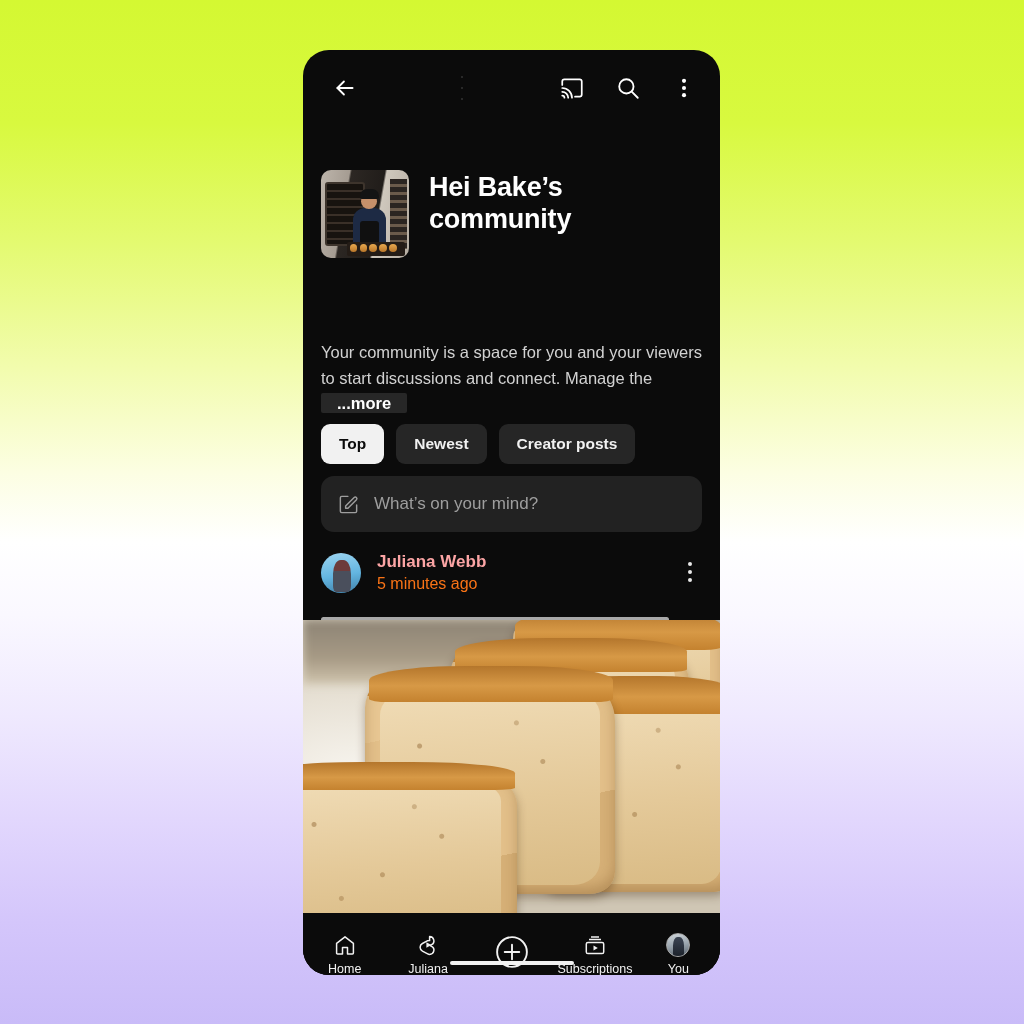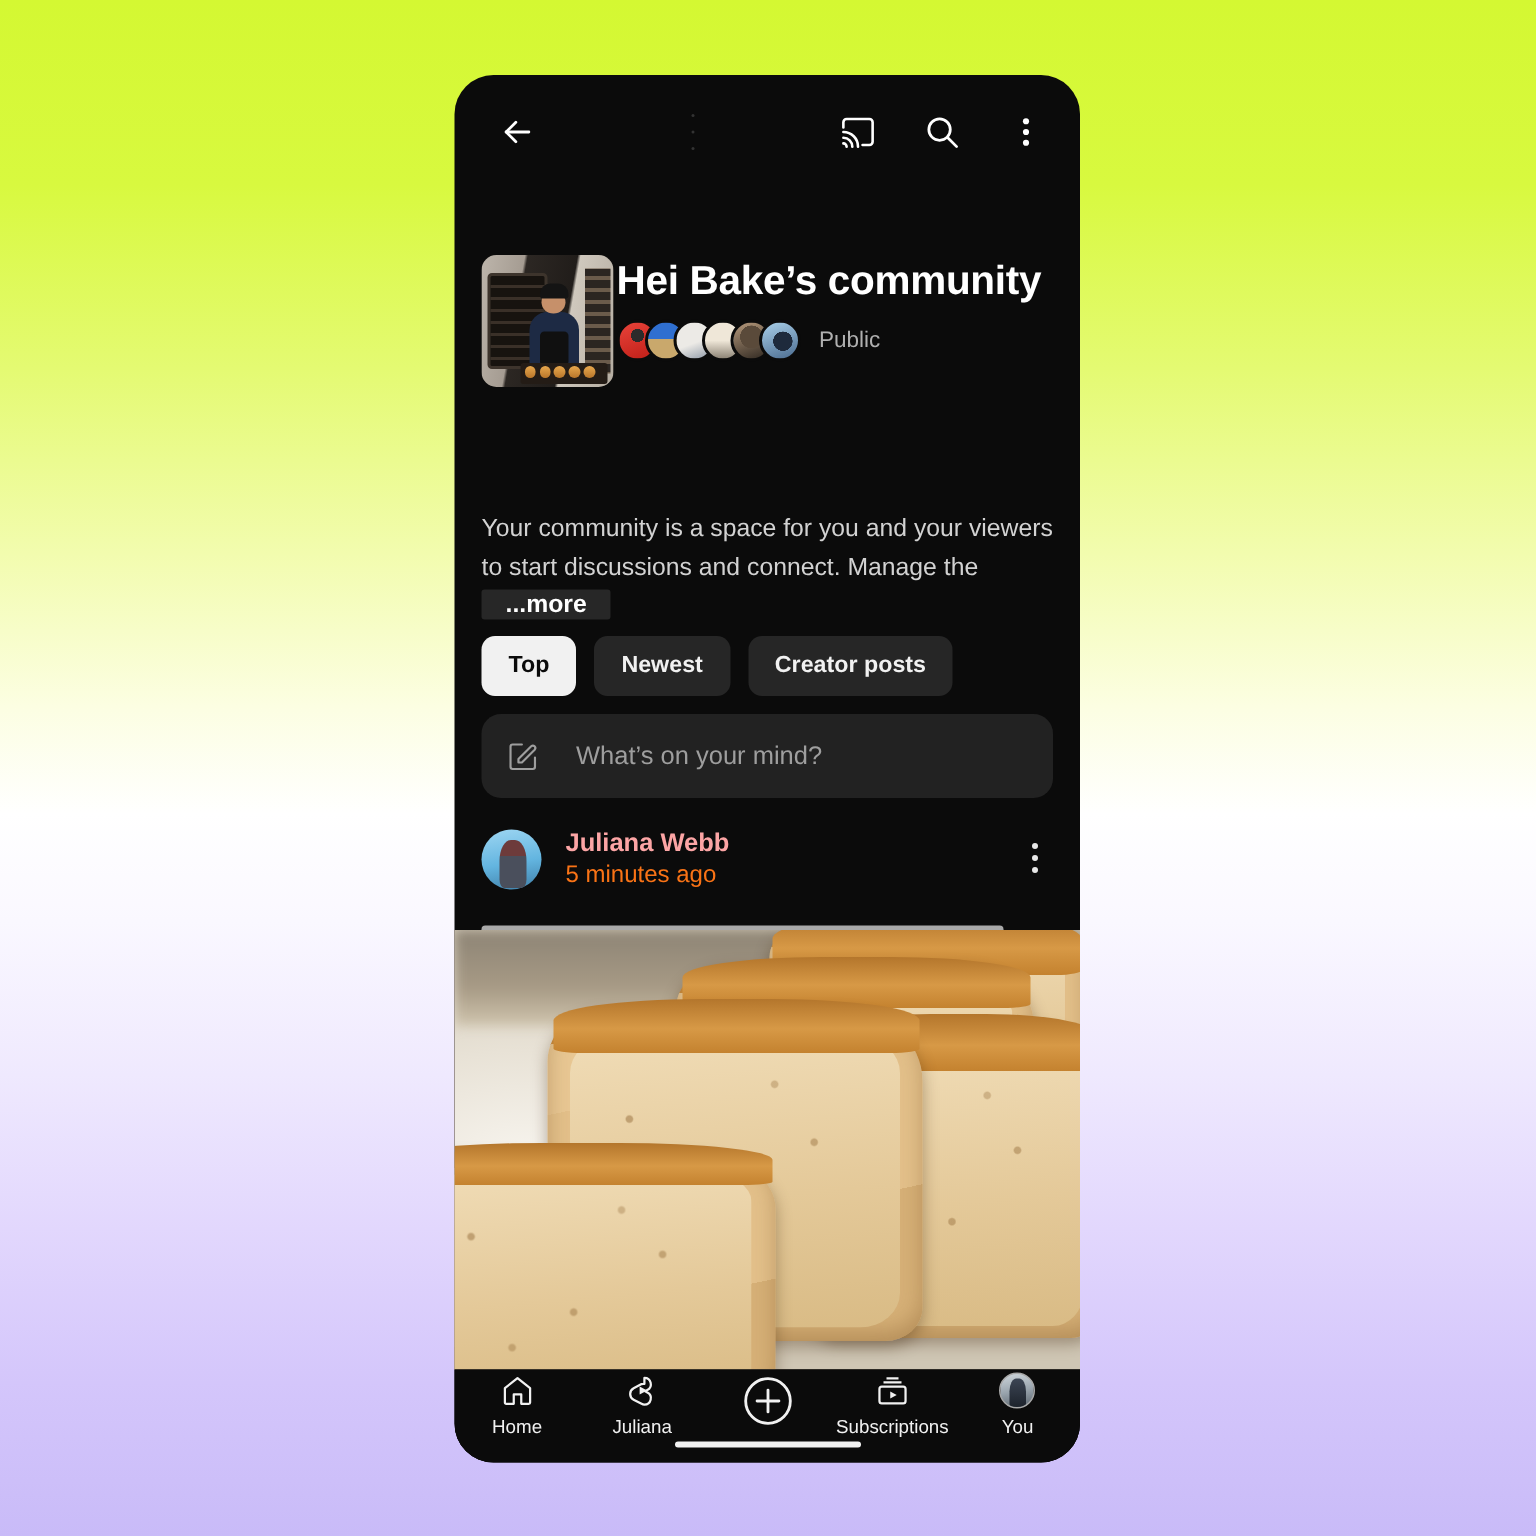--- a/index.html
+++ b/index.html
@@ -39,21 +39,21 @@
   .appbar .back { position:absolute; left:20px; top:16px; width:44px; height:44px;
                   display:flex; align-items:center; justify-content:center; }
   .appbar .ghost { position:absolute; left:155px; top:26px; width:8px; height:24px;
                    display:flex; flex-direction:column; justify-content:space-between;
                    align-items:center; opacity:.16; }
   .appbar .ghost i { width:2px; height:2px; border-radius:50%; background:#fff; display:block; }
   .appbar .actions { position:absolute; right:14px; top:16px; display:flex; align-items:center; gap:12px; }
   .appbar .actions > div { width:44px; height:44px; display:flex; align-items:center; justify-content:center; }
 
   
-  .chead { position:absolute; left:0; top:120px; width:100%; padding:0 18px; display:flex; gap:2px; }
+  .chead { position:absolute; left:0; top:120px; width:100%; padding:0 18px; display:flex; gap:20px; }
   .chead-thumb {
     width:88px; height:88px; border-radius:10px; flex:0 0 88px; overflow:hidden;
     position:relative; background:#1d1a17;
   }
   
   .bk-wall  { position:absolute; inset:0; background:linear-gradient(100deg,#bdb5ab 0%,#a59c92 28%,#2c2723 30%,#211d1a 62%,#cfc8bd 64%,#b5ada2 100%); }
   .bk-oven  { position:absolute; left:4%; top:14%; width:46%; height:72%; background:#17130f;
               border:2px solid #3d342c; border-radius:3px;
               background-image:repeating-linear-gradient(to bottom,#17130f 0 6px,#3a3028 6px 8px); }
   .bk-rack  { position:absolute; right:2%; top:10%; width:20%; height:80%;
@@ -80,21 +80,21 @@
   .desc .more { background:#272727; color:#fff; font-weight:700; padding:1px 16px; border-radius:2px; }
 
   
   .chips { position:absolute; left:0; top:374px; width:100%; padding:0 18px; display:flex; gap:12px;align-items:flex-end; }
   .chip { height:40px; padding:0 18px; border-radius:9px; display:flex; align-items:center;
           font-size:15.5px; font-weight:600; background:#262626; color:#f1f1f1; white-space:nowrap; }
   .chip.sel { background:#f1f1f1; color:#0b0b0b; }
 
   
   .composer { position:absolute; left:18px; top:426px; width:381px; height:56px;
-              background:#222222; border-radius:13px; display:flex; align-items:center; gap:24px; padding:0 16px; }
+              background:#222222; border-radius:13px; display:flex; align-items:center; gap:14px; padding:0 16px; }
   .composer .ph { color:#9e9e9e; font-size:17px; }
 
   
   .post { position:absolute; left:0; top:502px; width:100%; padding:0 18px; }
   .post-head { display:flex; align-items:center; gap:16px; position:relative; }
   .post-av { width:40px; height:40px; border-radius:50%; flex:0 0 40px; position:relative; overflow:hidden;
              background:linear-gradient(170deg,#9ed6f2 0%,#63b5e0 55%,#3f7fa8 100%); }
   .post-av .fig { position:absolute; left:30%; top:18%; width:46%; height:82%;
                   background:linear-gradient(180deg,#6d3b3b 0 34%,#4a4f5c 34% 100%); border-radius:42% 42% 18% 18%; }
   .post-name { color:#fca5a5; font-size:17px; font-weight:700; }
@@ -123,21 +123,21 @@
              radial-gradient(circle at 48% 62%, rgba(150,110,60,.45) 0 2px, transparent 3px),
              radial-gradient(circle at 74% 36%, rgba(150,110,60,.45) 0 2px, transparent 3px),
              radial-gradient(circle at 62% 16%, rgba(150,110,60,.35) 0 2px, transparent 3px),
              radial-gradient(circle at 30% 78%, rgba(150,110,60,.4) 0 2px, transparent 3px),
              linear-gradient(175deg,#f0dcb6 0%,#e4c999 55%,#d9bb85 100%); }
   .crust { position:absolute; border-radius:40% 40% 8% 8%;
            background:linear-gradient(180deg,#b4762c 0%,#d79946 55%,#c4822f 100%); }
 
   
   .bnav { position:absolute; left:0; bottom:0; width:417px; height:62px;
-          background:#0b0b0b; display:flex; align-items:flex-start; padding-top:2px; }
+          background:#0b0b0b; display:flex; align-items:flex-start; padding-top:20px; }
   .bnav-item { flex:1; display:flex; flex-direction:column; align-items:center; gap:5px; }
   .bnav-label { color:#f1f1f1; font-size:12.5px; }
   .bnav-you-av { width:24px; height:24px; border-radius:50%; overflow:hidden; position:relative;
                  border:1.5px solid #a8a8a8;
                  background:linear-gradient(170deg,#cfd6dc 0%,#9aa5ae 50%,#5a646e 100%); }
   .bnav-you-av .fig { position:absolute; left:28%; top:14%; width:46%; height:86%;
                       background:linear-gradient(180deg,#3c4554,#1d232c); border-radius:45% 45% 14% 14%; }
   .gesturebar { position:absolute; left:50%; transform:translateX(-50%); bottom:10px;
                 width:124px; height:4px; border-radius:3px; background:#f1f1f1; }
   .navspacer { position:absolute; left:0; bottom:0; width:417px; height:62px; }
@@ -202,31 +202,20 @@
           <i style="left:21%"></i>
           <i style="left:38%"></i>
         <i style="left:55%"></i>
           <i style="left:72%"></i>
       </div>
     </div>
 
     <div class="chead-info">
       <div class="chead-title">Hei Bake’s community</div>
 
-      <div class="chead-sub">
-        <div class="avastack">
-          <span class="av" style="background:radial-gradient(circle at 50% 36%,#2b2b2b 0 22%,transparent 23%),linear-gradient(160deg,#e8433a,#c01f18)"></span>
-          <span class="av" style="background:linear-gradient(180deg,#2f6fd0 0 46%,#c9a86c 46% 100%)"></span>
-          <span class="av" style="background:linear-gradient(160deg,#eceae6 0 55%,#8d98a6 100%)"></span>
-          <span class="av" style="background:linear-gradient(180deg,#efe7d8 0 50%,#8d8476 100%)"></span>
-          <span class="av" style="background:radial-gradient(circle at 50% 40%,#5a4a3a 0 40%,transparent 41%),linear-gradient(160deg,#b79a7c,#2e2720)"></span>
-          <span class="av" style="background:radial-gradient(circle at 58% 52%,#1e2a3c 0 34%,transparent 35%),linear-gradient(160deg,#a9cfe9,#4b6c90)"></span>
-        </div>
-        <span class="visibility">Public</span>
-      </div>
     </div>
   </div>
 
   <div class="desc">
     <span>Your community is a space for you and your viewers to start discussions and connect. Manage the</span>
     <span class="more">...more</span>
   </div>
 
   <div class="chips">
     <div class="chip sel">Top</div>

